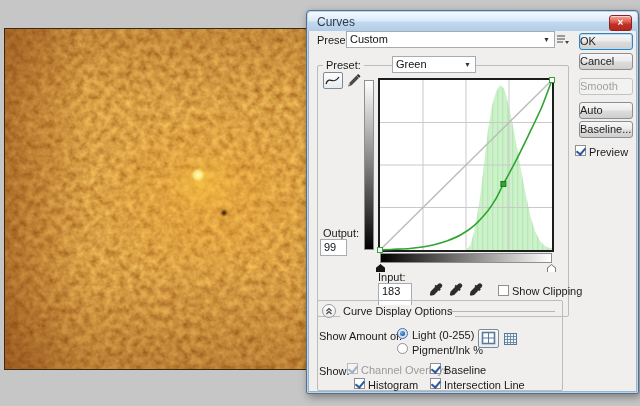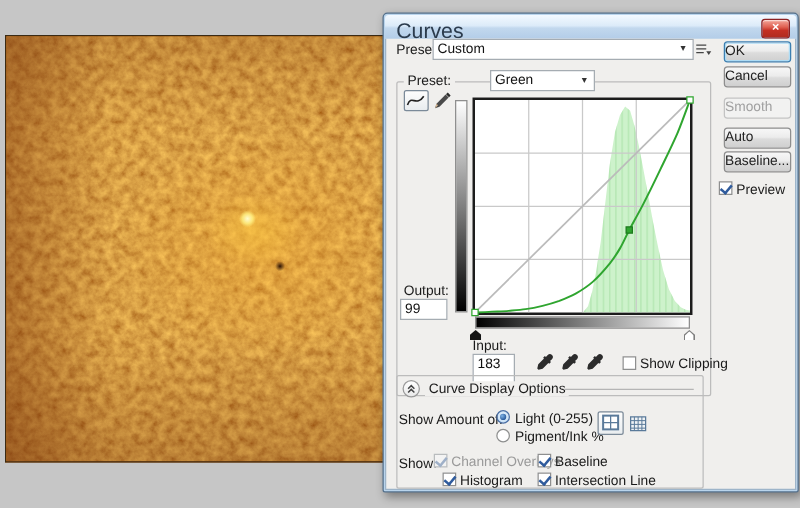--- a/index.html
+++ b/index.html
@@ -32,21 +32,21 @@
     position:absolute;left:306px;top:10px;width:331px;height:382px;
     background:#b9d4ec;border:1px solid #54708c;border-radius:4px 4px 2px 2px;
     box-shadow:2px 3px 8px rgba(0,0,0,.38);
   }
   .titlebar{
     position:absolute;left:1px;top:1px;right:1px;height:19px;
     border-radius:3px 3px 0 0;
     background:linear-gradient(#f3f9ff,#dcebf9 45%,#c2d8ee 55%,#b3cde8);
   }
   .title{
-    position:absolute;left:9px;top:3px;font-size:17px;color:#2b3b4d;
+    position:absolute;left:9px;top:3px;font-size:12px;color:#2b3b4d;
   }
   .close{
     position:absolute;right:5px;top:3px;width:21px;height:14px;
     border:1px solid #8c2022;border-radius:3px;
     background:linear-gradient(#f3a79b,#e06152 40%,#c42f23 60%,#b02a1f);
     box-shadow:inset 0 1px 0 rgba(255,255,255,.55);
     color:#fff;font-size:10px;font-weight:bold;text-align:center;line-height:13px;
     cursor:default;
   }
   .dbody{
@@ -249,21 +249,21 @@
     <div class="abs hgrad" style="left:73px;top:242px;"></div>
     <div class="abs slider black" style="left:69px;top:253px;">
         <span class="shape"></span>
       </div>
     <div class="abs slider white" style="left:240px;top:253px;">
         <span class="outer"></span>
         <span class="inner"></span>
       </div>
 
     <span class="abs lbl" style="left:16px;top:216px;">Output:</span>
-    <div class="abs field" style="left:13px;top:228px;width:38px;height:17px;">99</div>
+    <div class="abs field" style="left:13px;top:228px;width:27px;height:17px;">99</div>
     <span class="abs lbl" style="left:71px;top:260px;">Input:</span>
     <div class="abs field" style="left:71px;top:272px;width:34px;height:30px;">183</div>
 
     <div class="abs" style="left:121px;top:271px;width:16px;height:16px;">
       <svg width="16" height="16">
         <path d="M13.6 2a2.4 2.4 0 0 0-3.4 0L8.7 3.5l-.8-.8-1.4 1.4.7.7-4.6 4.6-.8 3.4 1 1 3.3-.9 4.6-4.6.7.7 1.4-1.4-.8-.8 1.6-1.5a2.4 2.4 0 0 0 0-3.3z" fill="#2c2c2c"></path>
       </svg>
     </div>
     <div class="abs" style="left:141px;top:271px;width:16px;height:16px;">
       <svg width="16" height="16">

